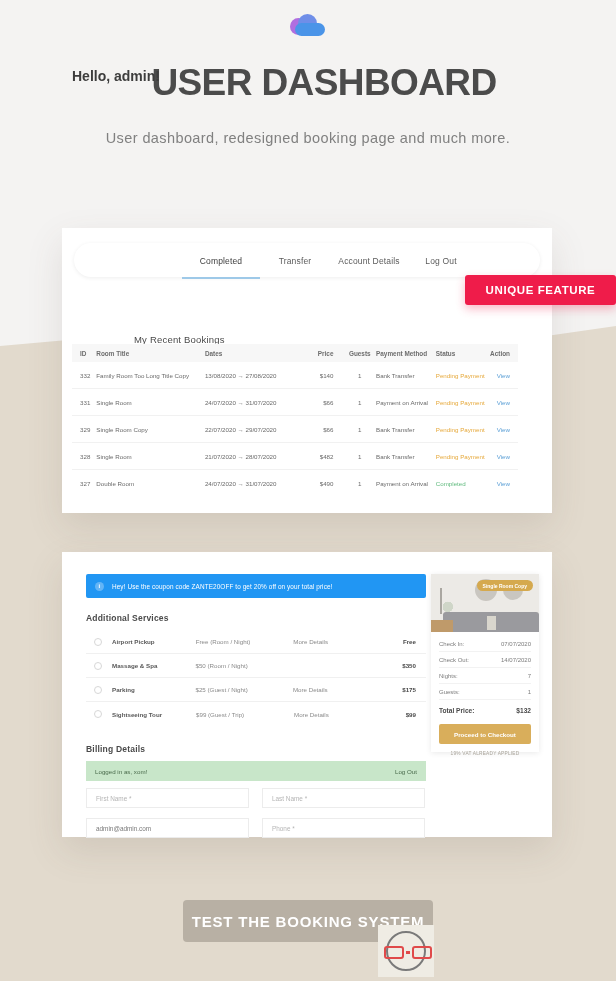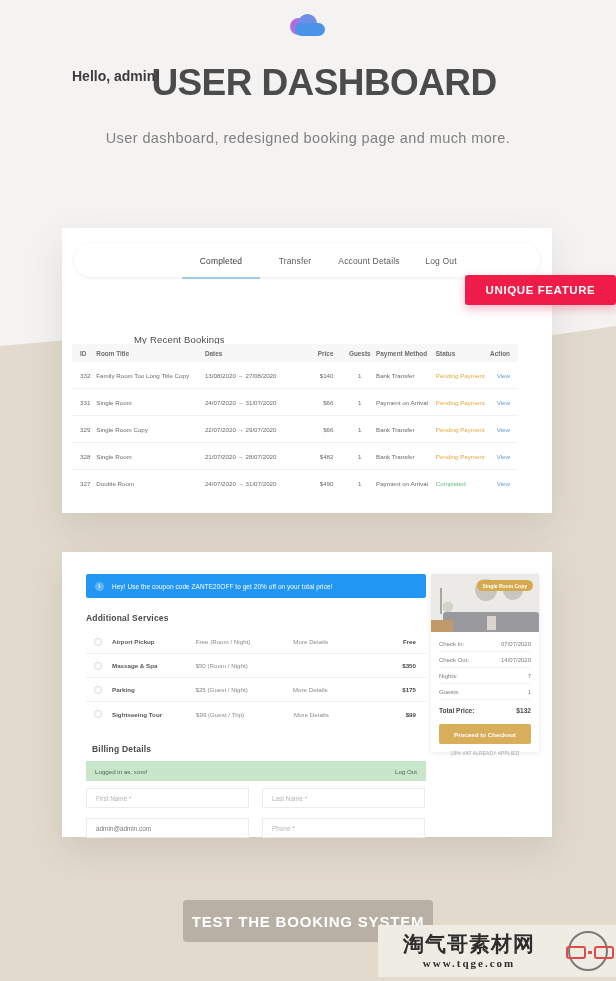--- a/index.html
+++ b/index.html
@@ -147,21 +147,21 @@
     background: rgba(255,255,255,.3); color: #fff;
     font-size: 6px; font-weight: 700; line-height: 9px; text-align: center;
     flex: none;
   }
 
   .sec-title {
     position: absolute; font-size: 8.5px; color: #4a4a4a; font-weight: 600;
     letter-spacing: .2px;
   }
   .sec-services { left: 86px; top: 613px; }
-  .sec-billing  { left: 92px; top: 744px; }
+  .sec-billing  { left: 86px; top: 744px; }
 
   .svc-list { position: absolute; left: 86px; top: 630px; width: 340px; }
   .svc-row {
     display: flex; align-items: center; height: 24px;
     border-bottom: 1px solid #f0f0f0; font-size: 6.2px; color: #8a8a8a;
   }
   .svc-radio {
     width: 8px; height: 8px; border-radius: 50%; border: 1px solid #d7d7d7;
     flex: none; margin-left: 8px; margin-right: 10px;
   }
@@ -477,24 +477,20 @@
       <span>$132</span>
     </div>
   </div>
   <div class="checkout-btn">Proceed to Checkout</div>
 </div>
 <div class="vat-note">19% VAT ALREADY APPLIED</div>
 
 <div class="cta">TEST THE BOOKING SYSTEM</div>
 
 <div class="wm">
-  <div class="wm-left">
-    <div class="wm-cn">淘气哥素材网</div>
-    <div class="wm-url">www.tqge.com</div>
-  </div>
   <div class="wm-right">
     <div class="wm-face">
       <div class="wm-glass">
         <div class="wm-lens"></div>
           <div class="wm-bridge"></div>
           <div class="wm-lens"></div>
       </div>
     </div>
   </div>
 </div>

